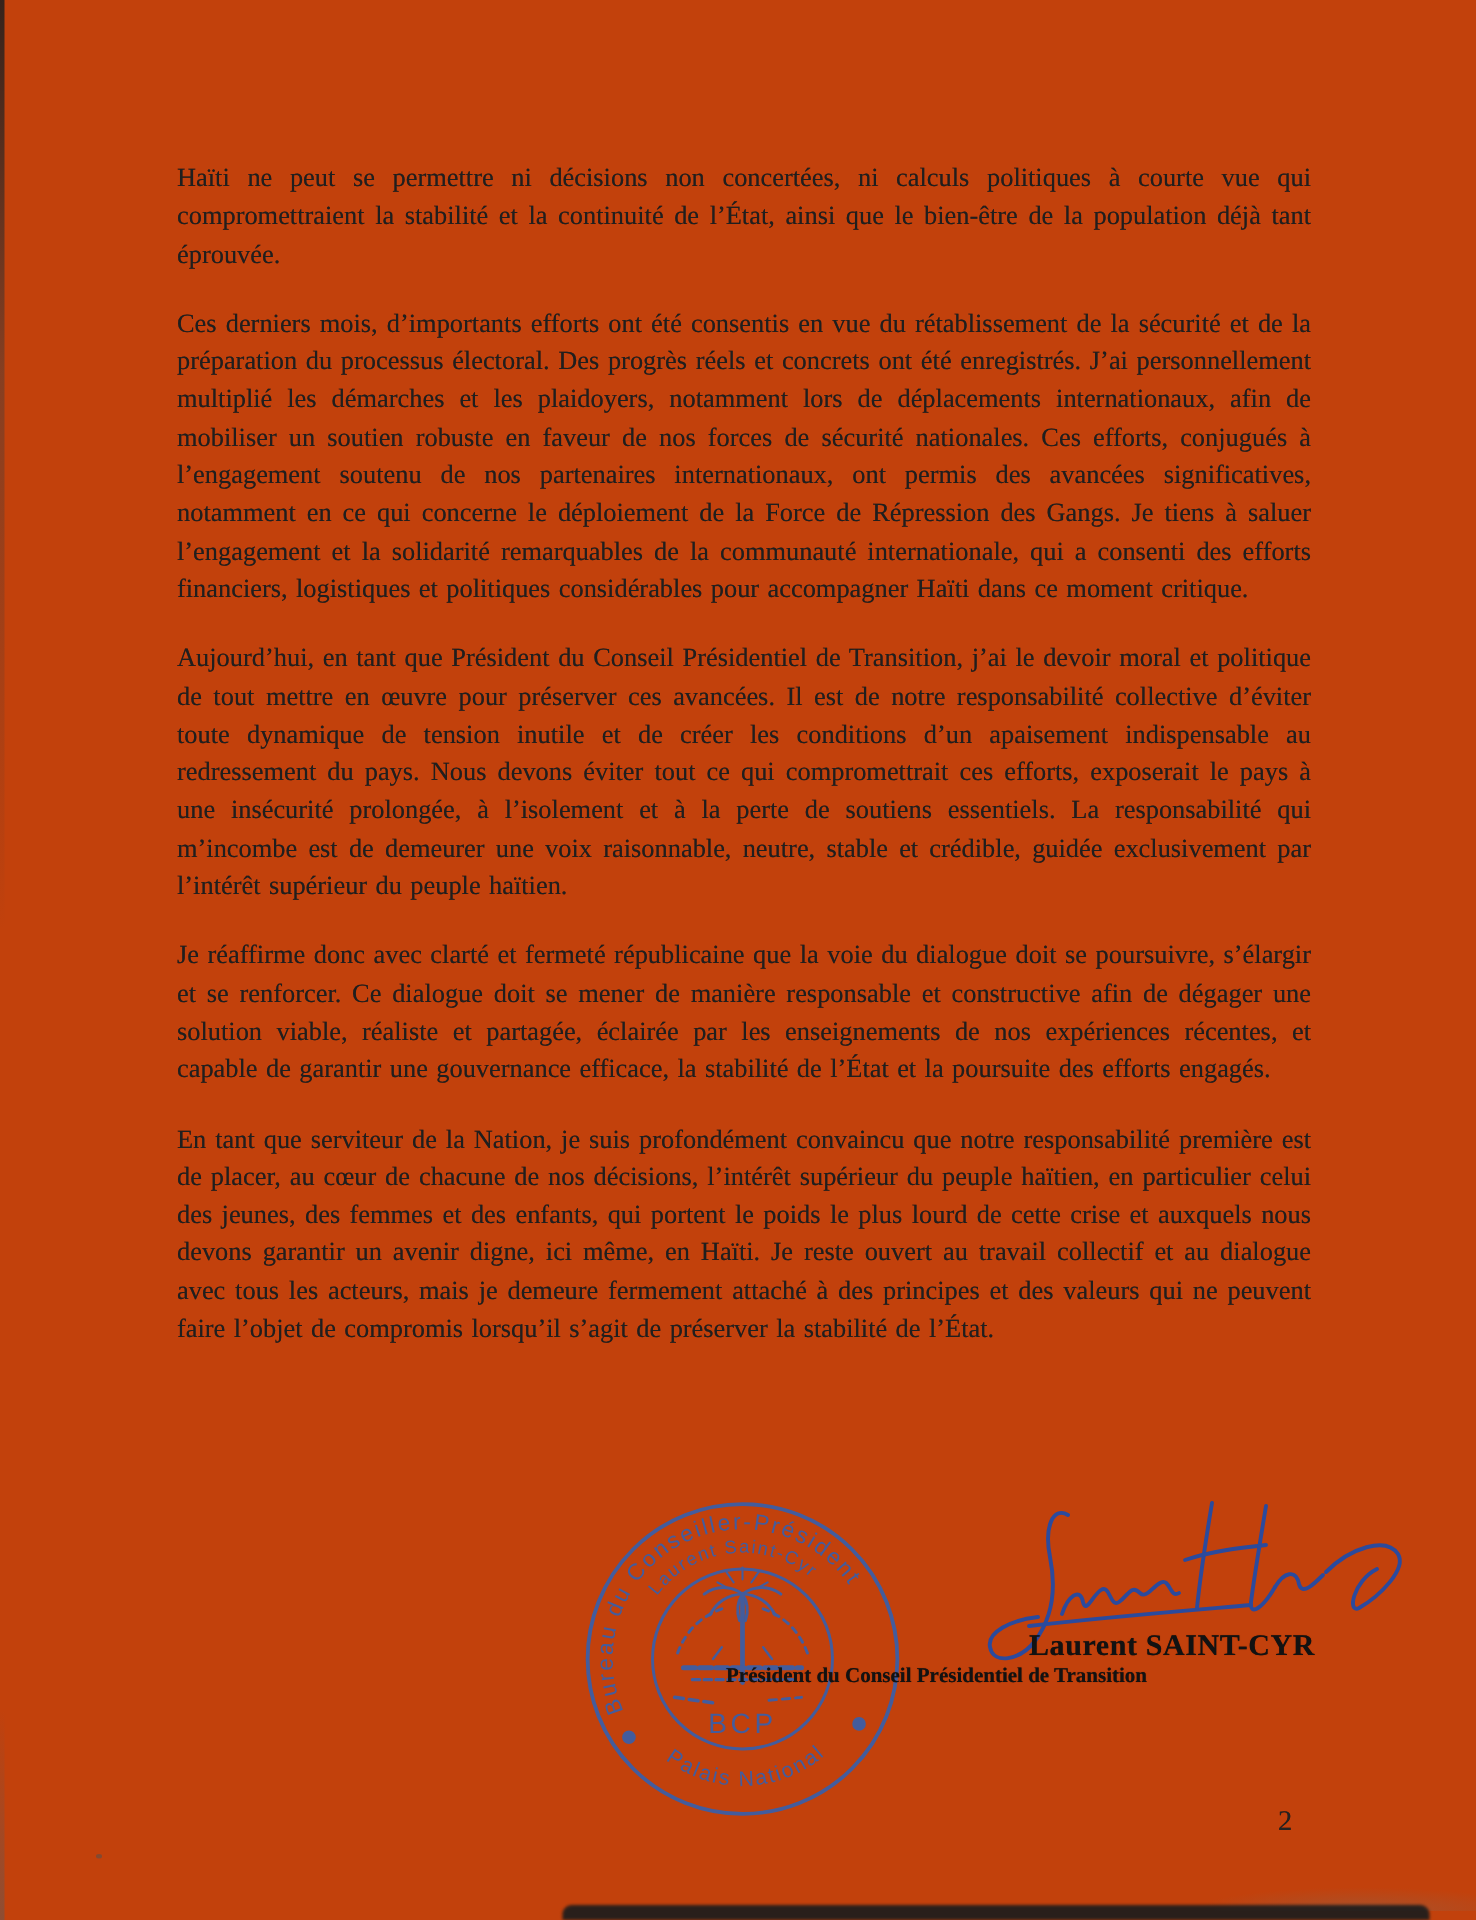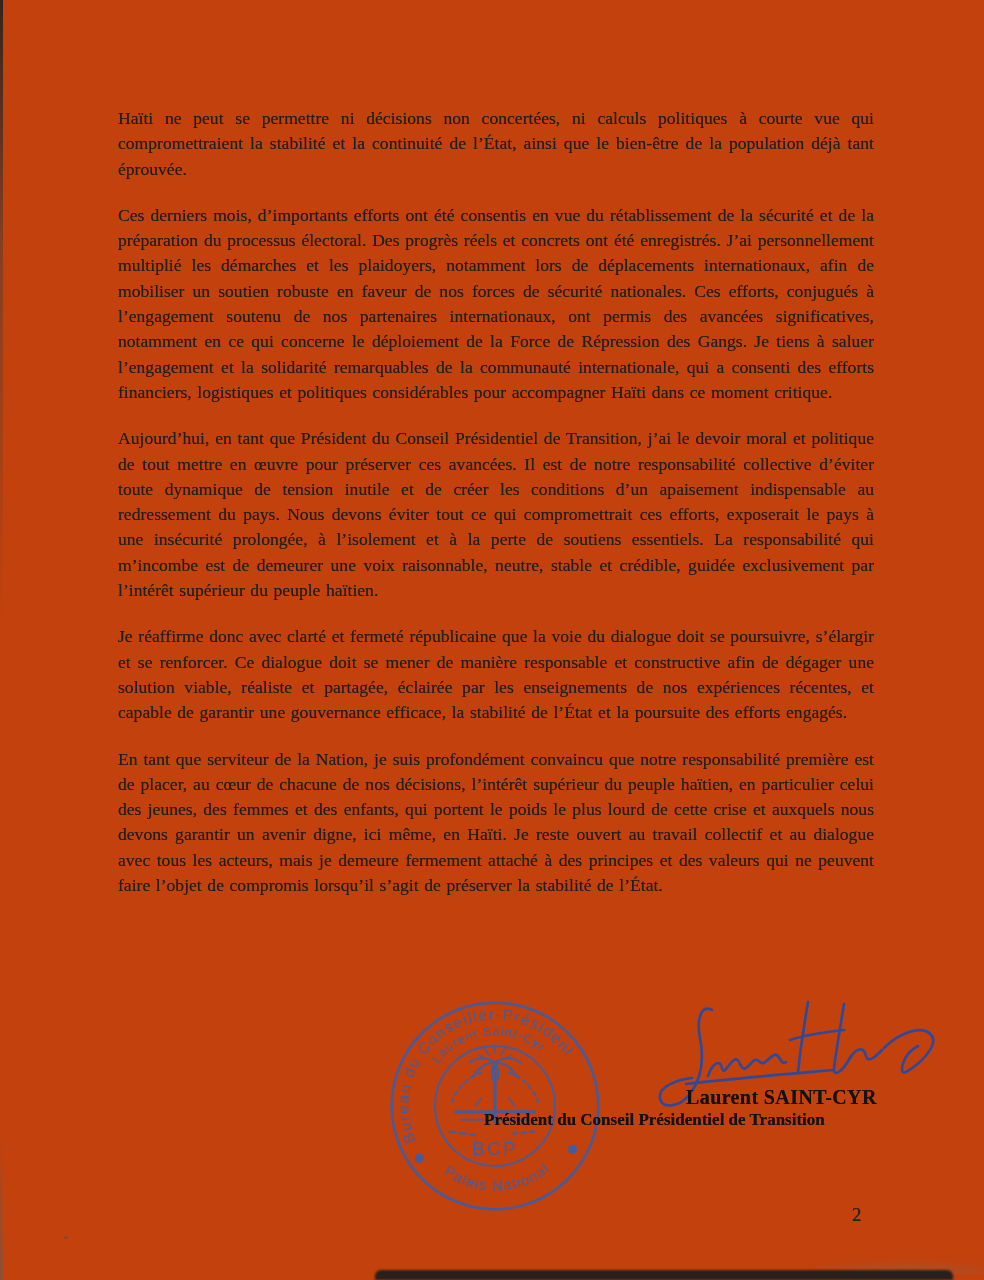--- a/index.html
+++ b/index.html
@@ -42,21 +42,21 @@
   .content p{margin:0 0 21px 0;}
   
   .sig-ink{position:absolute;left:648px;top:992px;width:300px;height:122px;}
   .sig-name{
     position:absolute;left:686px;top:1086px;width:200px;
     font-weight:bold;font-size:20px;color:#121212;letter-spacing:.4px;
     text-shadow:0 0 .5px rgba(0,0,0,.6);white-space:nowrap;
   }
   .sig-title{
     position:absolute;left:484px;top:1110px;width:430px;
-    font-weight:bold;font-size:17px;color:#121212;
+    font-weight:bold;font-size:14px;color:#121212;
     text-shadow:0 0 .5px rgba(0,0,0,.6);white-space:nowrap;
   }
   .stamp{position:absolute;left:377px;top:988px;width:236px;height:236px;opacity:.93;}
   .stamp text{font-family:"Liberation Sans","DejaVu Sans",sans-serif;}
   .page-number{
     position:absolute;left:852px;top:1204px;
     font-size:19px;color:#222;text-shadow:0 0 .4px rgba(0,0,0,.5);
   }
 </style>
 </head>

